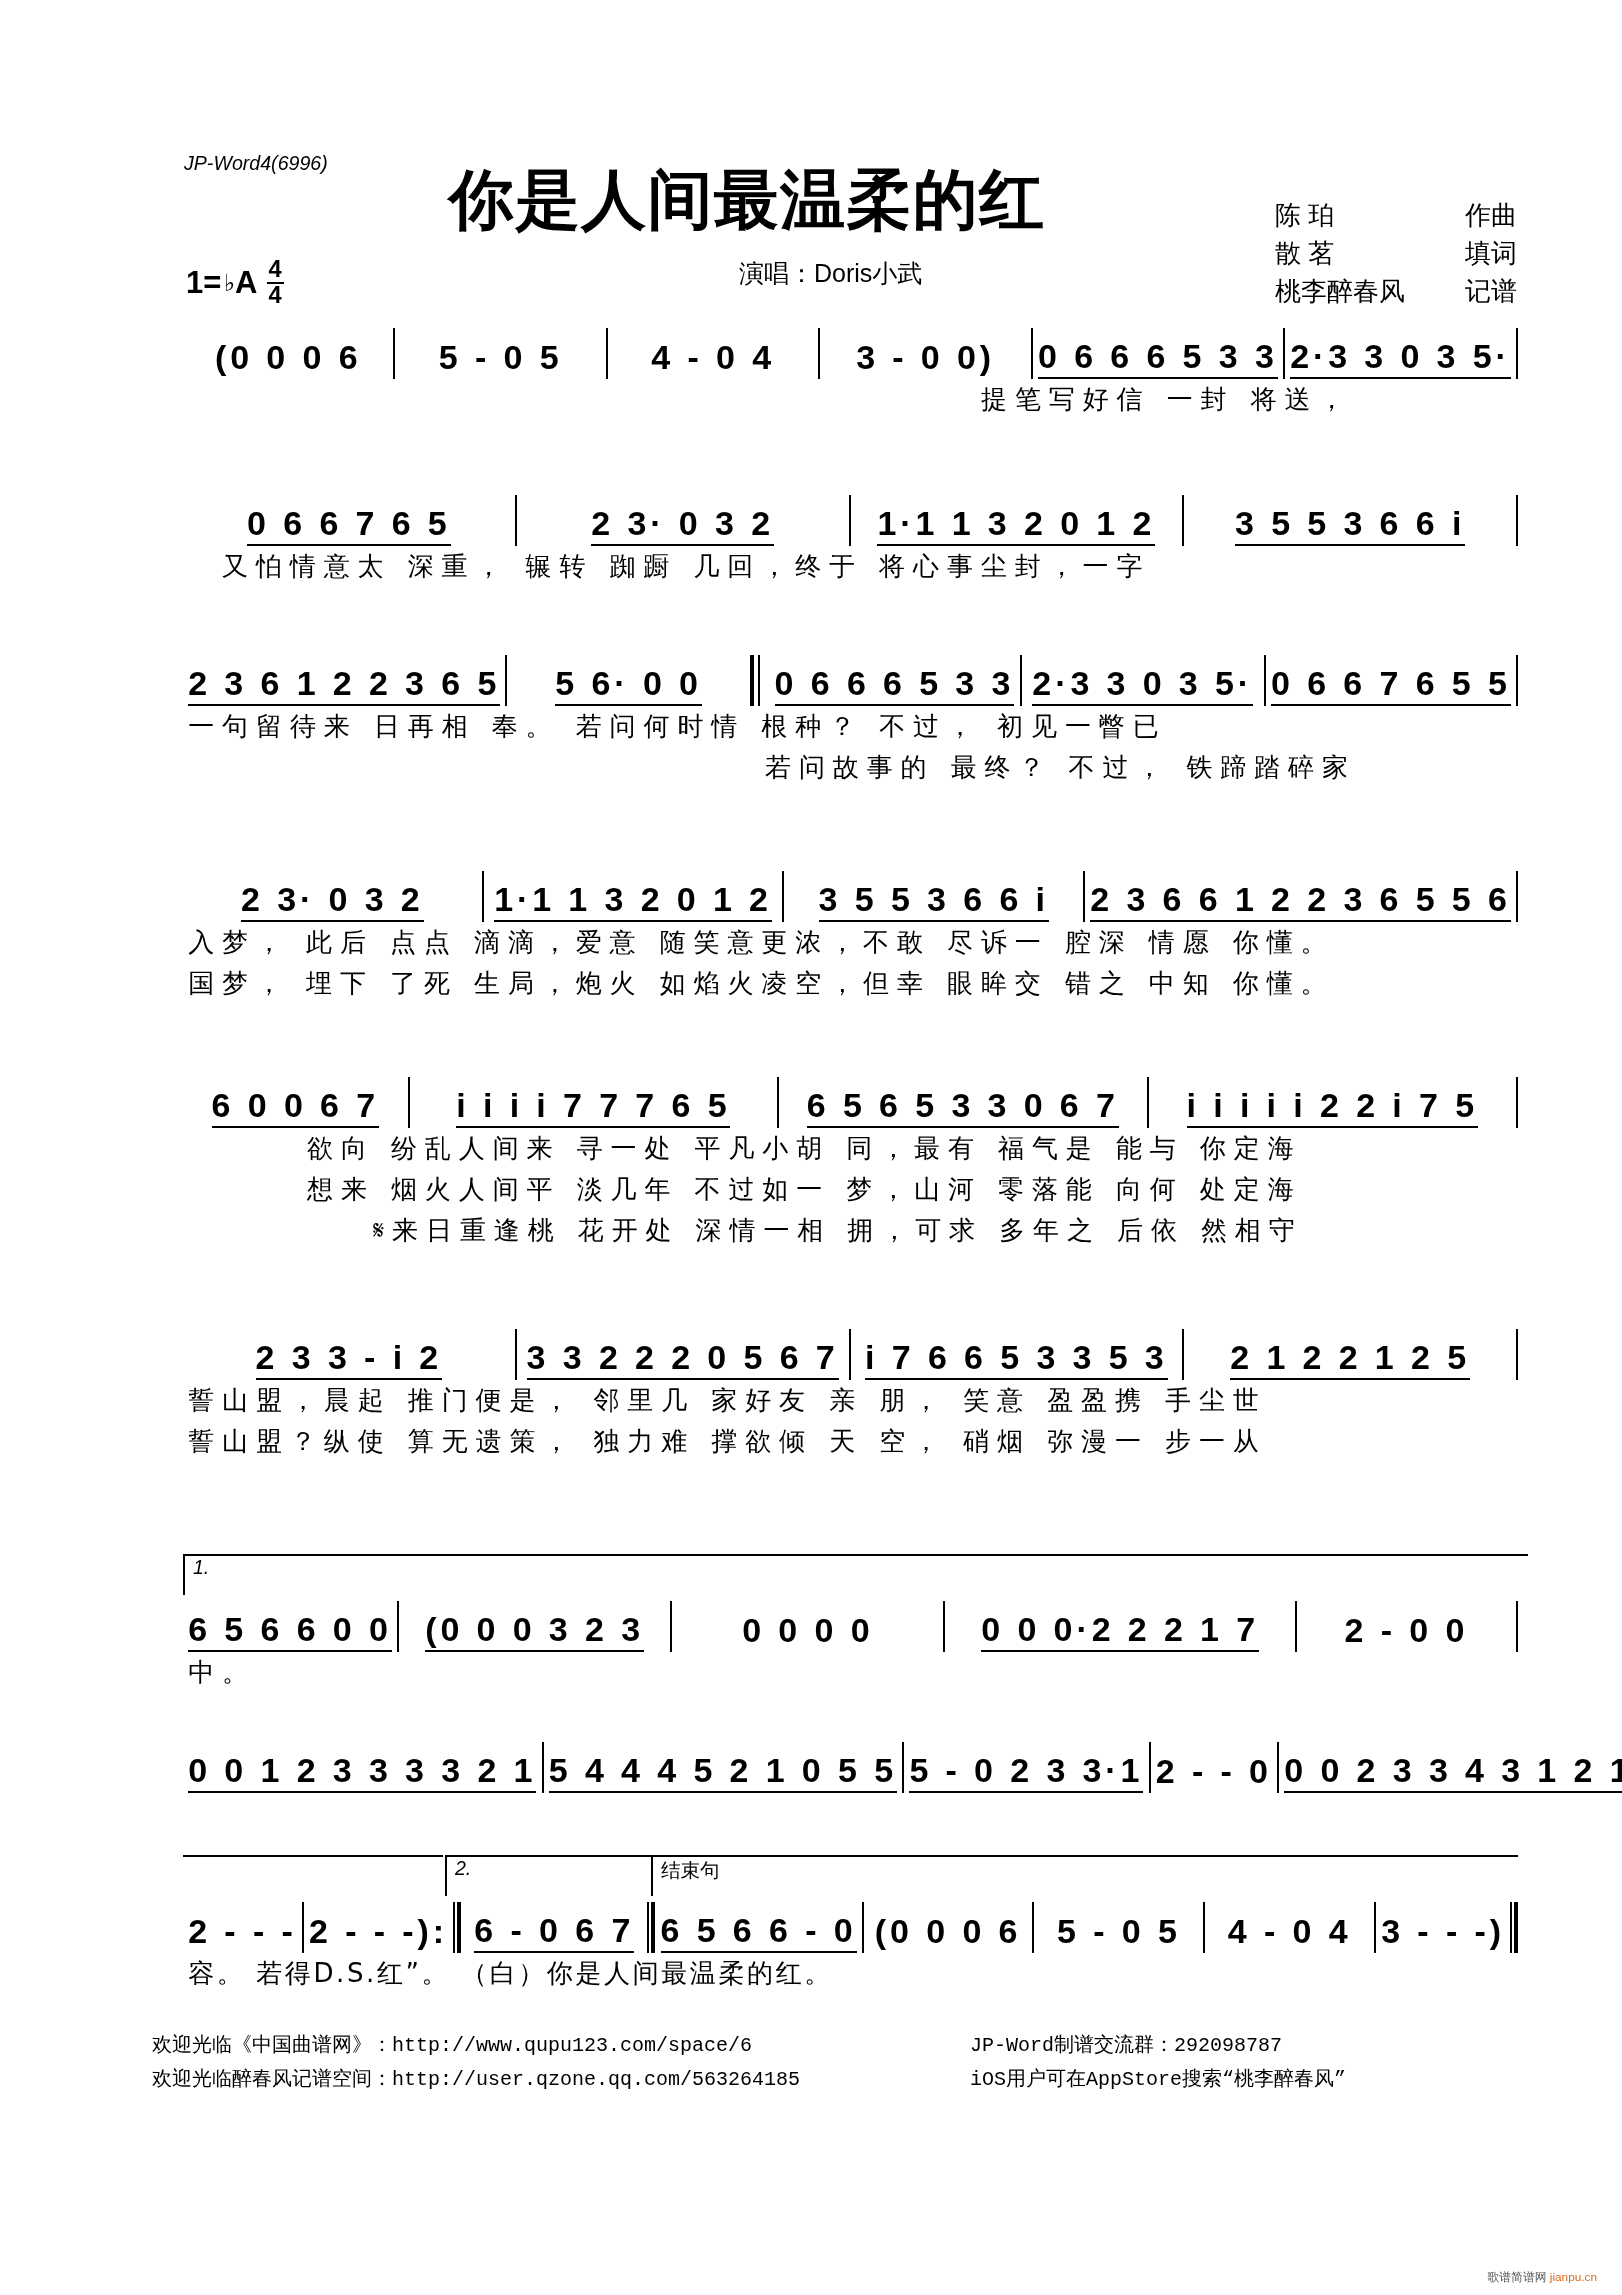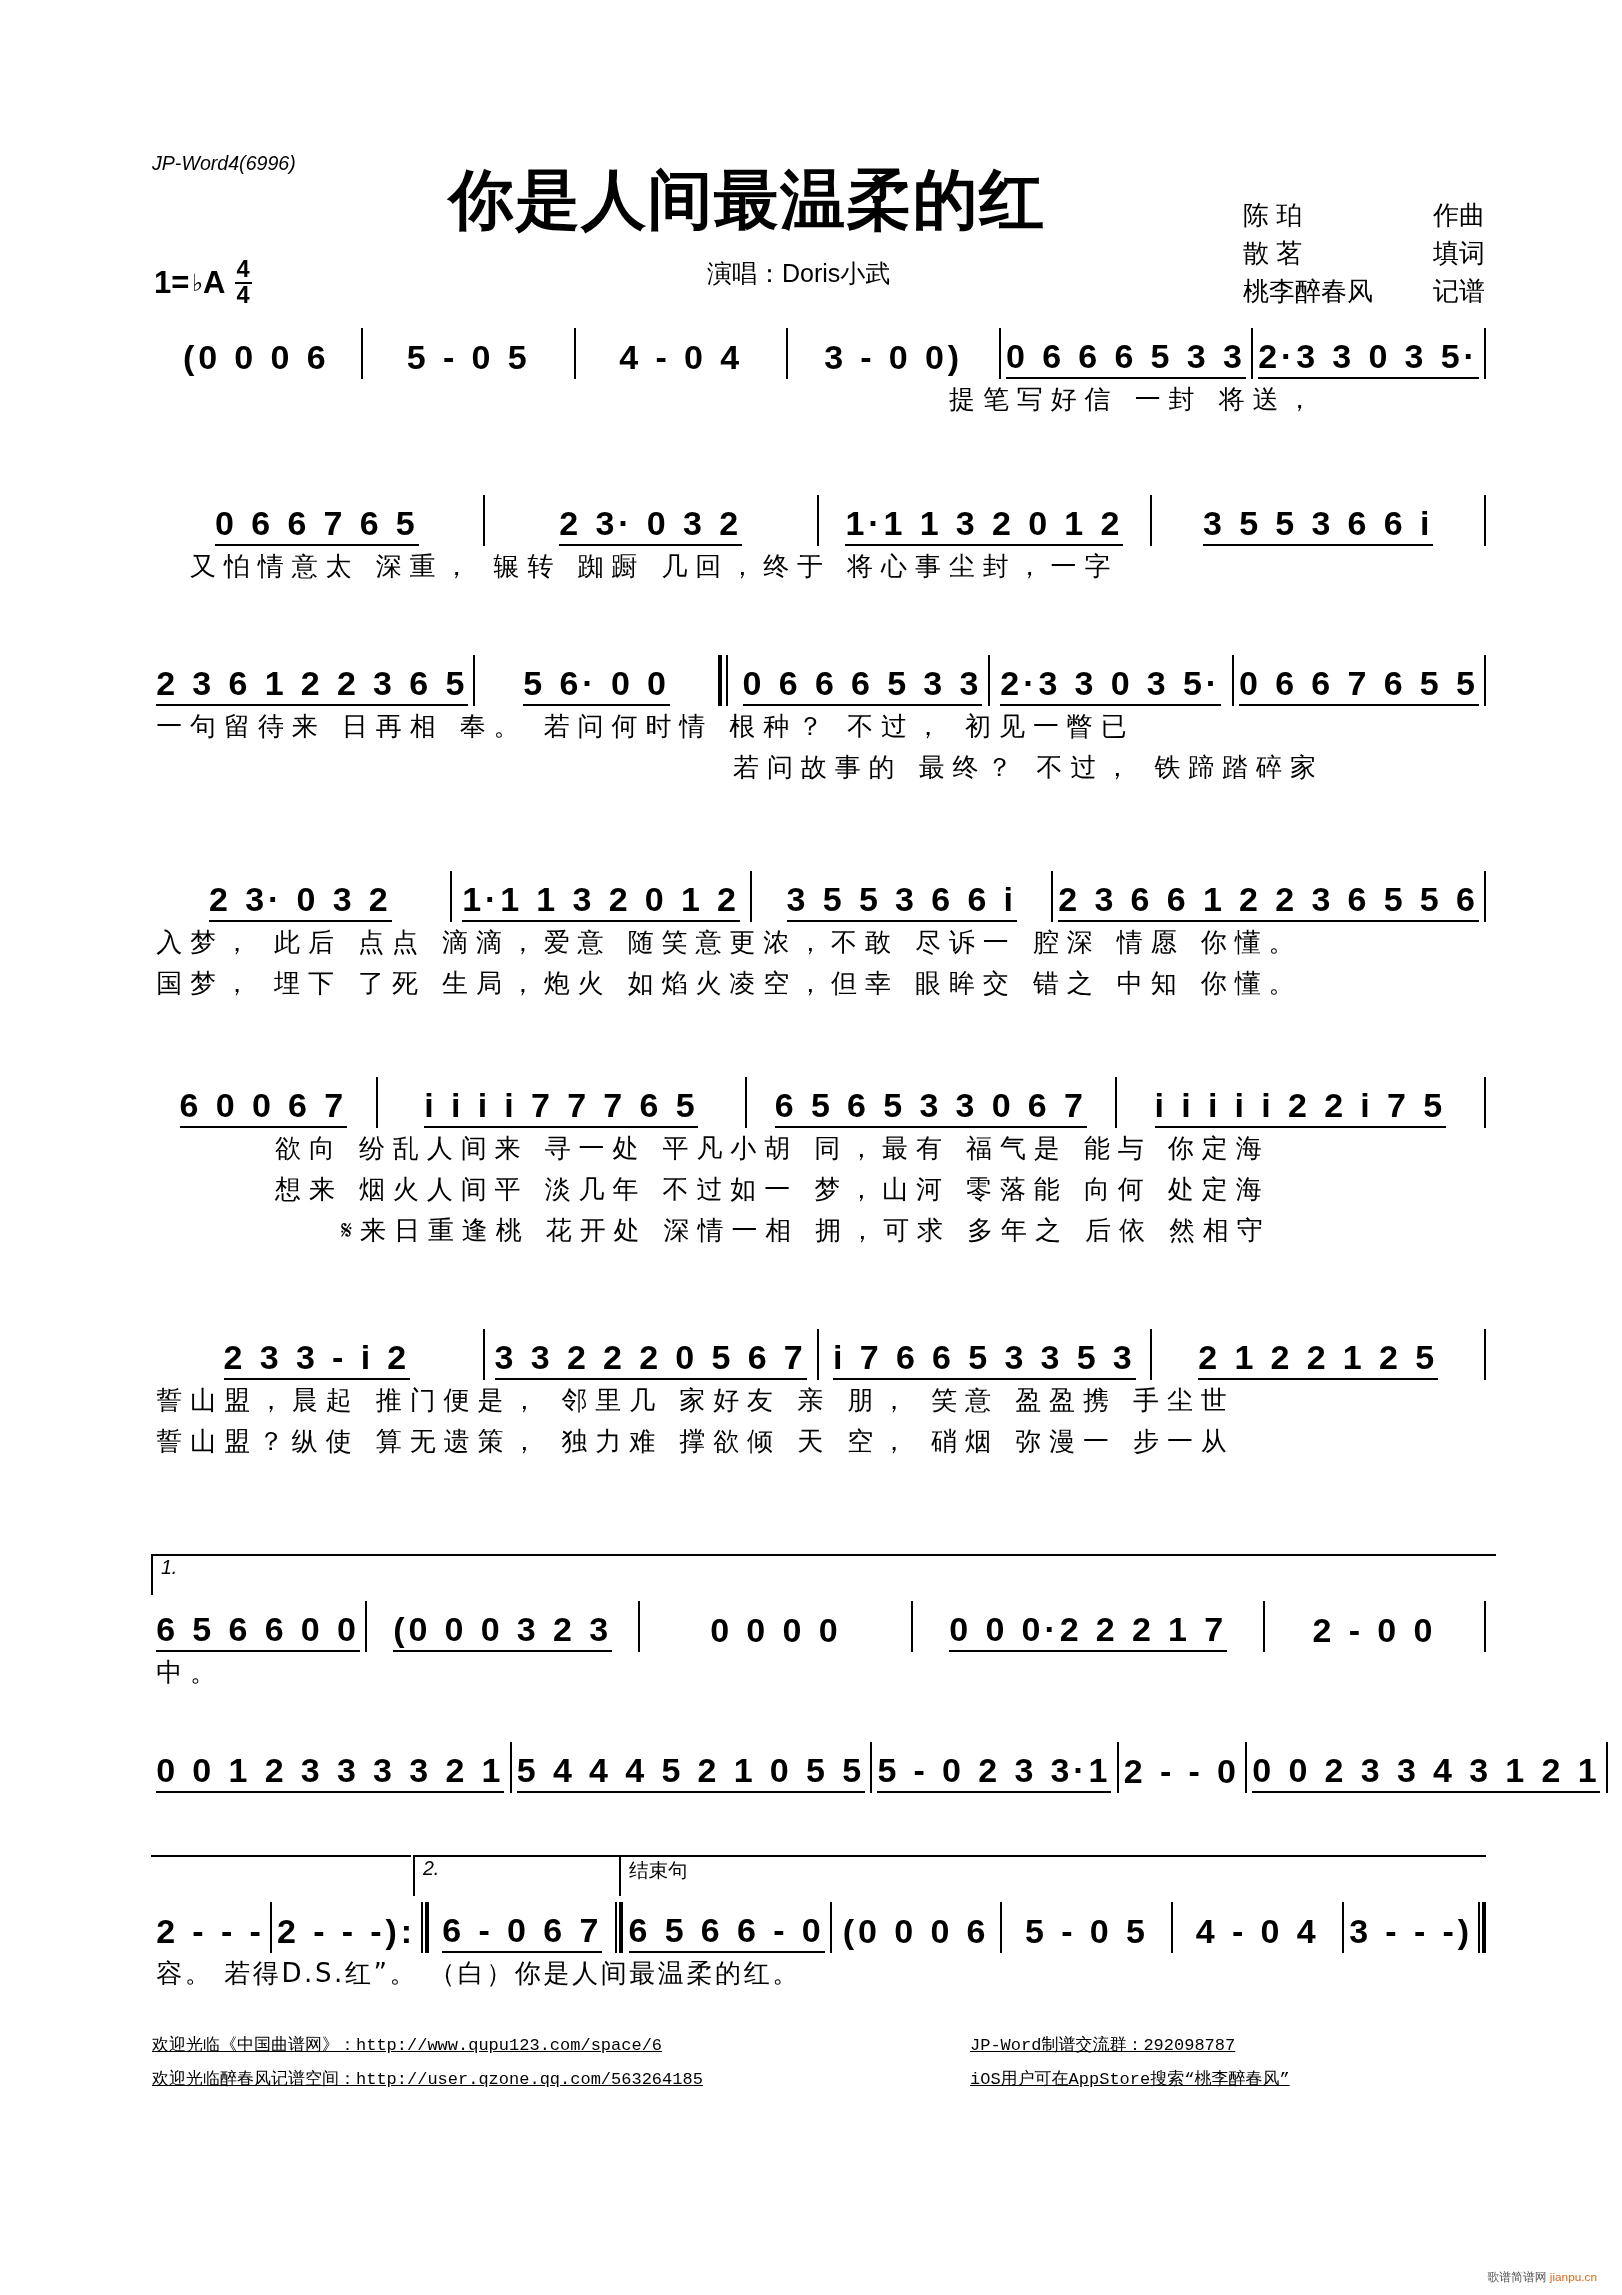--- a/index.html
+++ b/index.html
@@ -1,18 +1,18 @@
 <!DOCTYPE html>
 <html style="font-size:10.5px"><head>
 <meta charset="utf-8">
 <style>
   html, body { margin: 0; padding: 0; background: #ffffff; }
   body { width: 1623px; height: 2295px; position: relative; overflow: hidden; color: #000; }
   .abs { position: absolute; }
-  .sans { font-family: "Liberation Sans", "DejaVu Sans", sans-serif; }
+  .sans { font-family: "Liberation Sans", "DejaVu Sans", sans-serif; margin-left: 32px; }
   .serif { font-family: "DejaVu Serif", "Liberation Serif", serif; }
   .mono { font-family: "Liberation Mono", "DejaVu Sans Mono", monospace; }
 
   #version-tag { left: 152px; top: 152px; font-size: 19.6px; font-style: italic; }
   #title { left: 0; width: 1573px; top: 156px; text-align: center; font-size: 65px; font-weight: bold; letter-spacing: 1.3px; padding-right: 79px; box-sizing: border-box; }
   #credits { left: 1243px; top: 196px; font-size: 26px; line-height: 38px; }
   .credit-row { display: flex; justify-content: space-between; width: 242px; }
   #key-sig { left: 154px; top: 258px; font-size: 31px; font-weight: bold; display: flex; align-items: center; }
   .flat { font-size: 23.6px; vertical-align: super; margin-left: 2.6px; }
   .timesig { display: inline-flex; flex-direction: column; align-items: center; margin-left: 9.2px; line-height: 23.6px; font-size: 23.6px; }
@@ -25,21 +25,21 @@
   .barline { width: 2px; height: 51px; background: #000; flex: none; }
   .barline.double { width: 7.9px; border-left: 2px solid #000; border-right: 4.6px solid #000; background: transparent; box-sizing: border-box; }
   .barline.repeat-start { width: 19.6px; background: transparent; position: relative; }
   .barline.repeat-start::before { content: ""; position: absolute; left: 0; top: 0; width: 4.6px; height: 51px; background: #000; }
   .barline.repeat-start::after { content: ""; position: absolute; left: 7.9px; top: 0; width: 2px; height: 51px; background: #000; }
   .note-group { letter-spacing: 3.9px; border-bottom: 2.6px solid #000; padding-bottom: 4px; line-height: 1; }
   .note-group.plain { border-bottom: none; padding-bottom: 5.2px; }
   .lyrics { display: flex; font-size: 26px; height: 41px; align-items: center; letter-spacing: 7.9px; padding-left: 5.2px; white-space: nowrap; font-family: "DejaVu Sans", sans-serif; }
   .volta { position: absolute; border-top: 2.6px solid #000; border-left: 2px solid #000; height: 39px; font-size: 19.6px; font-style: italic; padding-left: 7.9px; }
 
-  #footer { left: 152px; top: 2029px; font-size: 17px; line-height: 34px; display: grid; grid-template-columns: 818px 491px; text-decoration: underline; }
+  #footer { left: 152px; top: 2029px; font-size: 20px; line-height: 34px; display: grid; grid-template-columns: 818px 491px; }
   #watermark { right: 26px; bottom: 9.2px; font-size: 11.8px; color: #555; }
   #watermark .brand { color: #d96a1a; }
 </style>
 </head>
 <body>
 
 <div id="version-tag" class="abs sans">JP-Word4(6996)</div>
 <div id="title" class="abs serif">你是人间最温柔的红</div>
 
 <div id="credits" class="abs sans">

